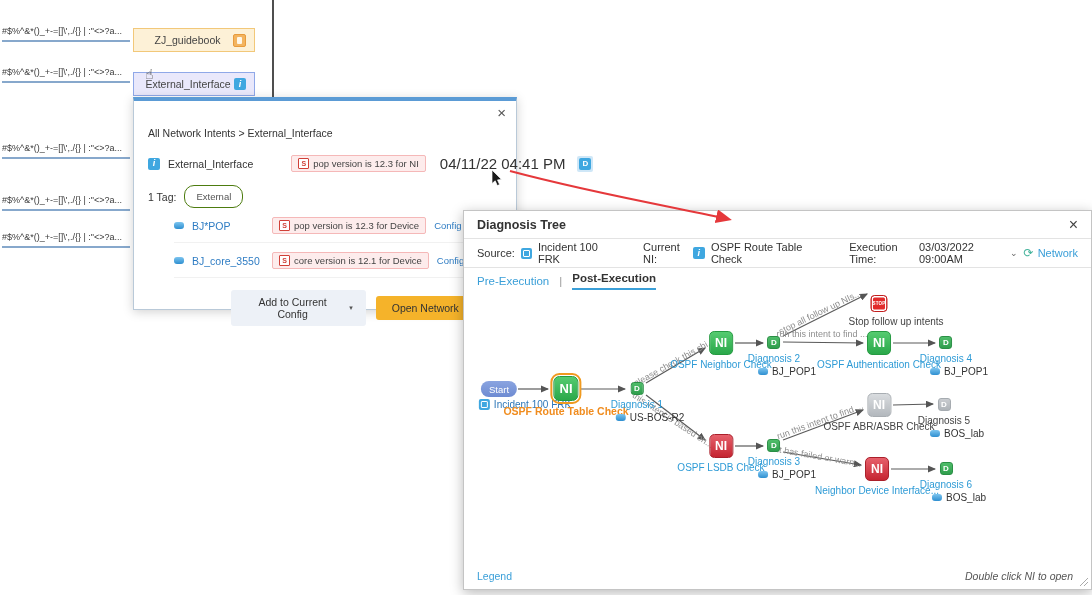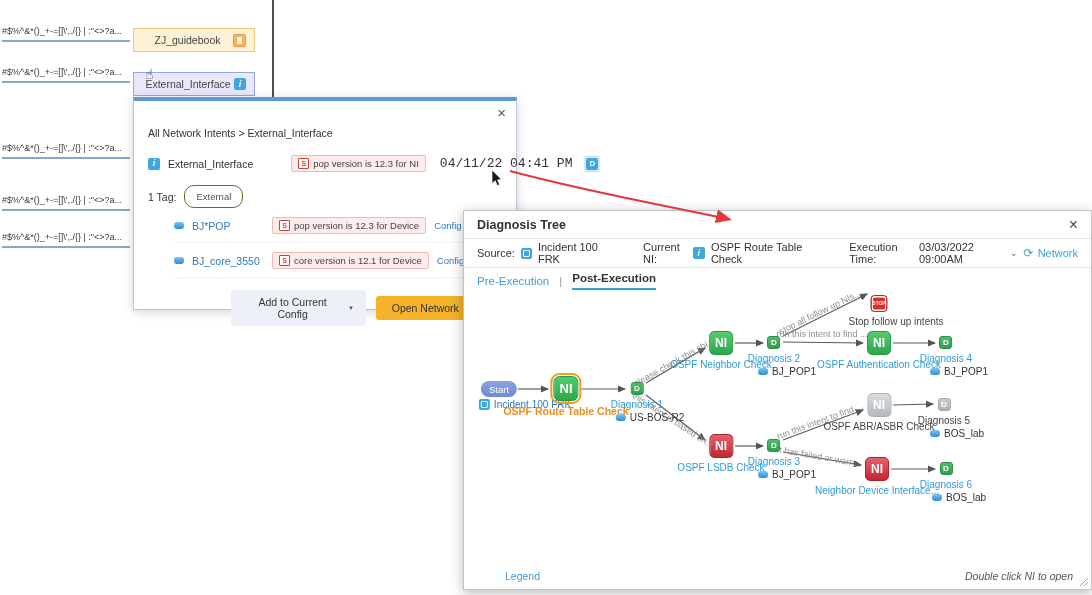--- a/index.html
+++ b/index.html
@@ -28,21 +28,21 @@
     border:1px solid #b9c9d8;border-top:4px solid #5b9bd5;box-shadow:0 2px 10px rgba(0,0,0,.18);z-index:5;padding:0 14px;}
   .popup-close{position:absolute;right:10px;top:4px;font-size:15px;color:#555;cursor:pointer;line-height:1;}
   .crumb{margin-top:26px;font-size:10.5px;color:#333;}
   .row{display:flex;align-items:center;}
   .intent-row{margin-top:16px;gap:8px;}
   .intent-name{font-size:10.5px;color:#333;}
   .badge{display:inline-flex;align-items:center;gap:4px;background:#fdecec;border:1px solid #f5b8b8;border-radius:2px;
     padding:2px 6px;font-size:9.5px;color:#444;white-space:nowrap;}
   .s-ico{display:inline-flex;align-items:center;justify-content:center;width:9px;height:9px;border:1px solid #d04038;
     color:#d04038;font-size:7px;font-weight:bold;border-radius:1px;background:#fff;line-height:1;flex:none;}
-  .stamp{font-size:13px;color:#333;white-space:nowrap;margin-left:6px;font-family:Liberation Mono, monospace;}
+  .stamp{font-size:15px;color:#333;white-space:nowrap;margin-left:6px;}
   .dbtn{width:16px;height:16px;background:#cfe7f7;border-radius:2px;display:flex;align-items:center;justify-content:center;
     margin-left:4px;cursor:pointer;flex:none;}
   .dsq{width:12px;height:12px;border-radius:2px;background:#3fa7e0;color:#fff;font-size:8px;font-weight:bold;
     display:flex;align-items:center;justify-content:center;line-height:1;}
   .tag-row{margin-top:13px;gap:8px;font-size:10.5px;color:#333;}
   .pill{border:1px solid #4d7c0f;border-radius:10px;padding:5px 11px;font-size:9.5px;color:#555;background:#fff;}
   .dev-row{margin-top:9px;margin-left:26px;gap:8px;border-bottom:1px solid #f1f1f1;padding-bottom:8px;}
   .devo{width:10px;height:7px;border-radius:3px;background:linear-gradient(180deg,#7cc4ef,#2e8fd0);flex:none;}
   .dev-name{font-size:10.5px;color:#2e7cc3;cursor:pointer;min-width:72px;}
   .cfg-link{font-size:9.5px;color:#2e7cc3;cursor:pointer;white-space:nowrap;}
@@ -91,21 +91,21 @@
     box-shadow:inset 0 0 0 1.5px #fff;color:#fff;font-size:4.5px;font-weight:bold;
     display:flex;align-items:center;justify-content:center;box-sizing:border-box;letter-spacing:.2px;}
   .nlbl{margin-top:4px;font-size:10px;white-space:nowrap;}
   .blue{color:#2e9bd6;}
   .dark{color:#444;}
   .orange-b{color:#f08c1e;font-weight:bold;font-size:10.5px;}
   .devline{margin-top:2px;display:flex;align-items:center;gap:4px;font-size:10px;color:#333;white-space:nowrap;padding-left:26px;}
   .elbl{position:absolute;font-size:9px;color:#8f8f8f;white-space:nowrap;}
 
   .p-footer{position:absolute;left:0;bottom:0;width:100%;height:24px;}
-  .legend{position:absolute;left:13px;bottom:7px;font-size:10.5px;color:#3a9fd8;cursor:pointer;margin-left:28px;}
+  .legend{position:absolute;left:13px;bottom:7px;font-size:10.5px;color:#3a9fd8;cursor:pointer;}
   .hint{position:absolute;right:18px;bottom:7px;font-size:10.5px;color:#555;font-style:italic;}
   .rsz{position:absolute;right:3px;bottom:3px;}
 
   .overlay{position:absolute;left:0;top:0;pointer-events:none;}
   .z30{z-index:30;} .z40{z-index:40;}
 </style>
 </head>
 <body>
 
 <div class="screen">

